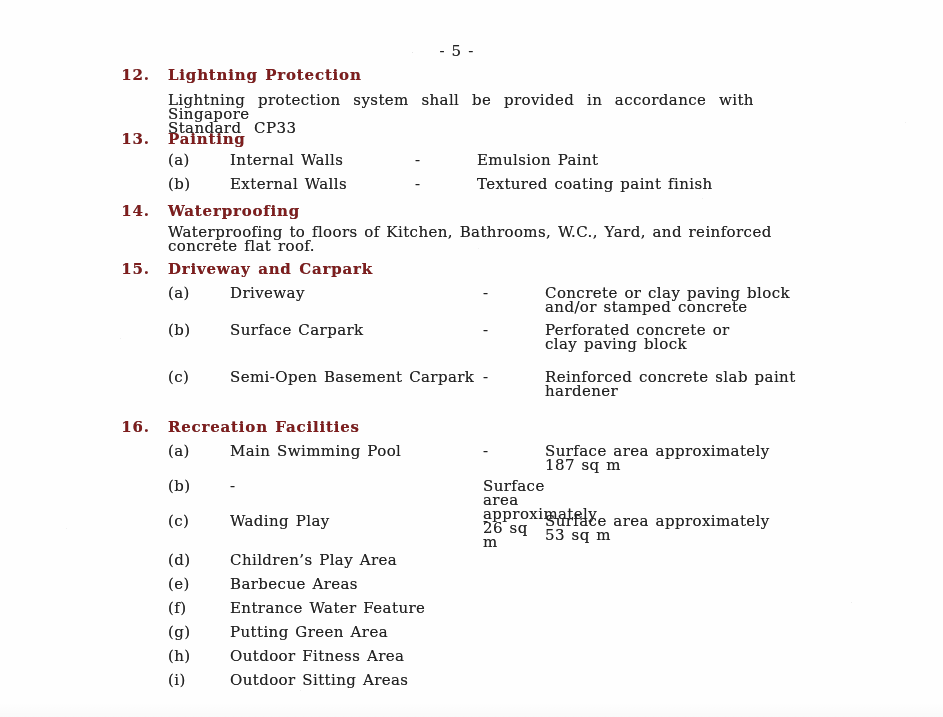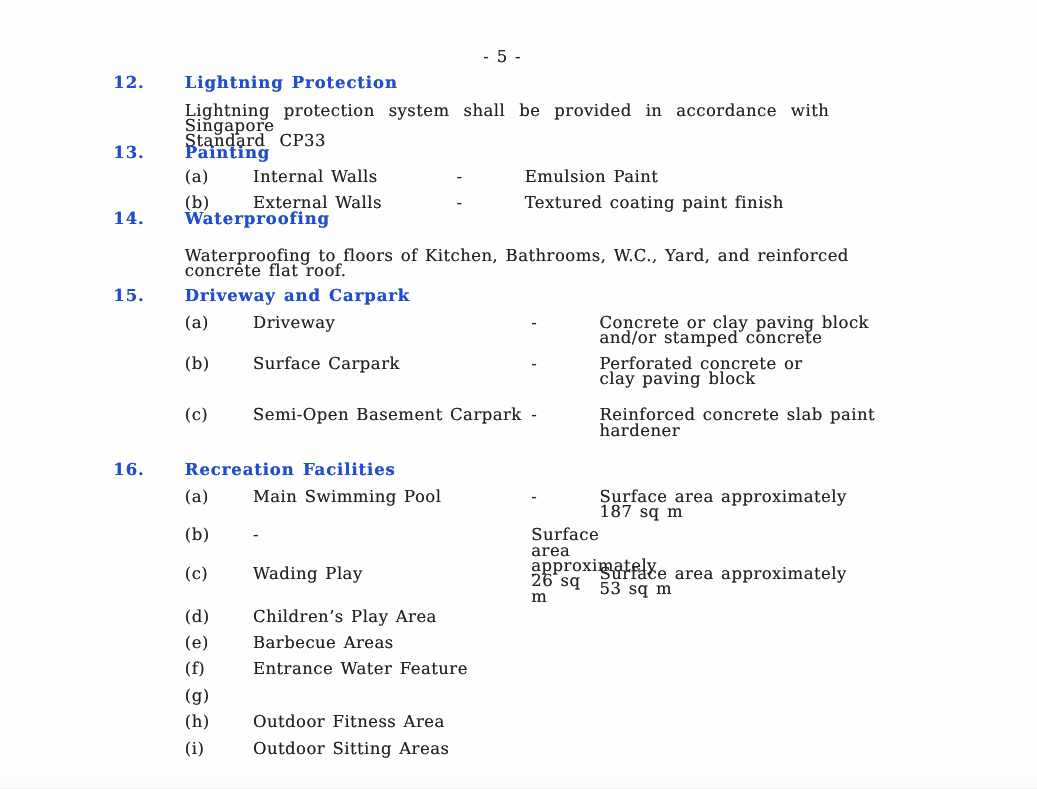--- a/index.html
+++ b/index.html
@@ -29,21 +29,21 @@
       851px 602px 0 0 rgba(0,0,0,0.07),
       478px 248px 0 0 rgba(0,0,0,0.05),
       905px 122px 0 0 rgba(0,0,0,0.06),
       66px 528px 0 0 rgba(0,0,0,0.05),
       300px 690px 0 0 rgba(0,0,0,0.06),
       640px 452px 0 0 rgba(0,0,0,0.05),
       214px 96px 0 0 rgba(0,0,0,0.05);
   }
   .row{position:absolute;left:103px;right:30px;line-height:14px;}
   .pageno{position:absolute;top:44px;left:0;width:913px;text-align:center;line-height:15px;}
-  .heading{display:flex;font-weight:bold;color:#1d4ed8;letter-spacing:0.8px;}
+  .heading{display:flex;font-weight:bold;color:#7f1d1d;letter-spacing:0.8px;text-align:center;}
   .heading .num{flex:0 0 65px;}
   .para{left:168px;width:672px;white-space:pre-line;}
   .justify{word-spacing:7.5px;}
   .item{display:grid;grid-template-columns:62px var(--labelw,253px) 62px auto;}
   .item.painting{--labelw:185px;}
   .item .desc{white-space:pre-line;}
   .cell{display:block;}
 </style>
 </head>
 <body>
@@ -70,21 +70,21 @@
     <span class="cell dash">-</span>
     <span class="cell desc">Emulsion Paint</span>
   </div>
   <div class="row item painting" style="top:177px;left:168px">
     <span class="cell letter">(b)</span>
     <span class="cell label">External Walls</span>
     <span class="cell dash">-</span>
     <span class="cell desc">Textured coating paint finish</span>
   </div>
 
-  <div class="row heading" style="top:192px">
+  <div class="row heading" style="top:204px">
     <span class="num">14.</span>
     <span class="title">Waterproofing</span>
   </div>
   <div class="row para" style="top:225px">Waterproofing to floors of Kitchen, Bathrooms, W.C., Yard, and reinforced
 concrete flat roof.</div>
 
   <div class="row heading" style="top:262px">
     <span class="num">15.</span>
     <span class="title">Driveway and Carpark</span>
   </div>
@@ -141,20 +141,21 @@
   <div class="row item" style="top:577px;left:168px">
     <span class="cell letter">(e)</span>
     <span class="cell label">Barbecue Areas</span>
   </div>
   <div class="row item" style="top:601px;left:168px">
     <span class="cell letter">(f)</span>
     <span class="cell label">Entrance Water Feature</span>
   </div>
   <div class="row item" style="top:625px;left:168px">
     <span class="cell letter">(g)</span>
+    <span class="cell label">Putting Green Area</span>
   </div>
   <div class="row item" style="top:649px;left:168px">
     <span class="cell letter">(h)</span>
     <span class="cell label">Outdoor Fitness Area</span>
   </div>
   <div class="row item" style="top:673px;left:168px">
     <span class="cell letter">(i)</span>
     <span class="cell label">Outdoor Sitting Areas</span>
   </div>
 </div>

